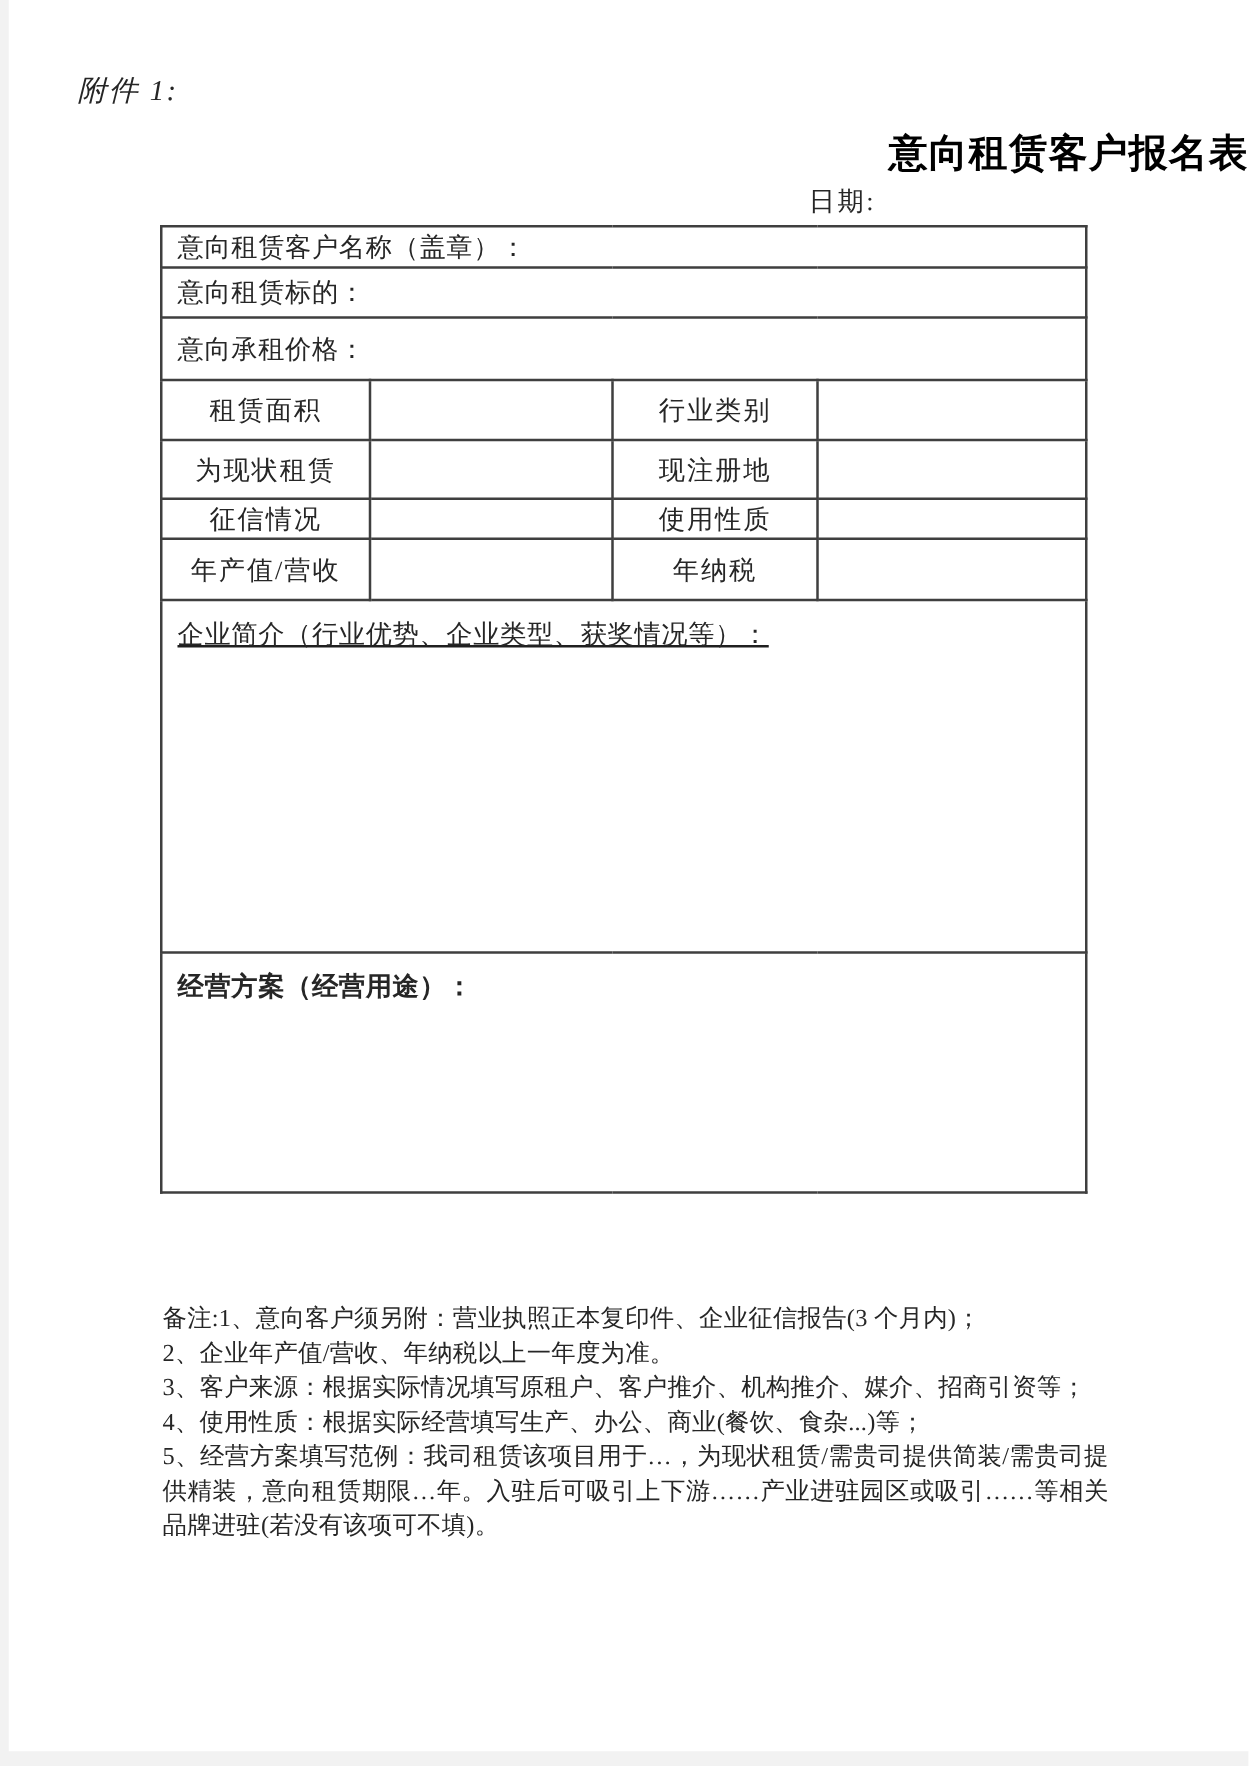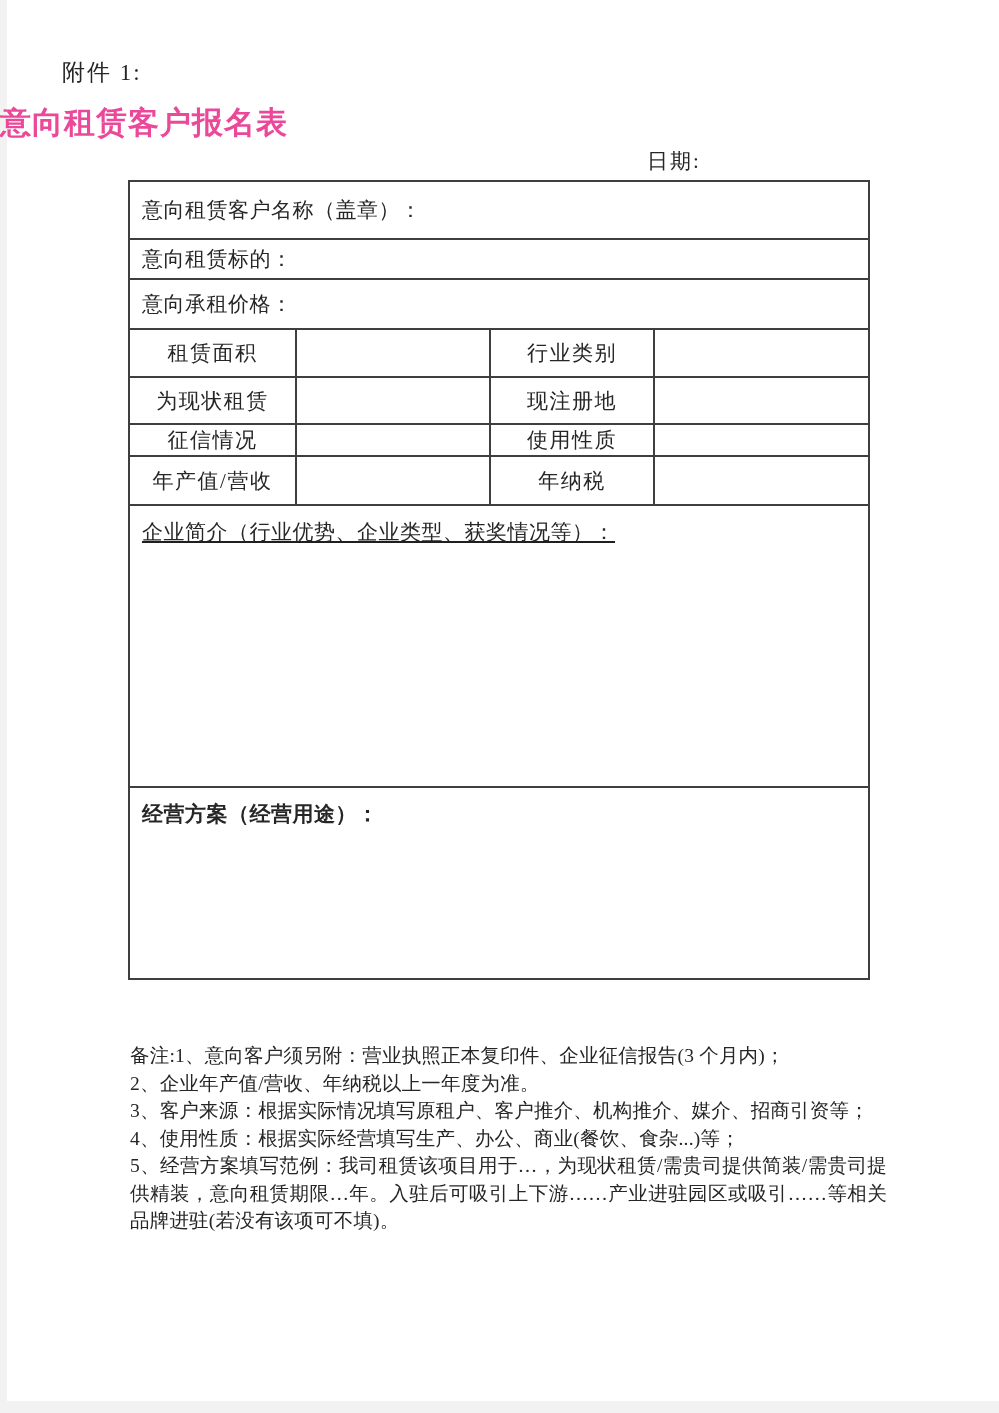--- a/index.html
+++ b/index.html
@@ -15,45 +15,45 @@
   .edge-left {
     position:absolute; left:0; top:0; width:7px; height:100%;
     background:#f2f2f2;
   }
   .edge-bottom {
     position:absolute; left:0; bottom:0; width:100%; height:12px;
     background:#f2f2f2;
   }
   .attachment {
     position:absolute; left:62px; top:57px;
-    font-size:23px; letter-spacing:2px; color:#262626;
+    font-size:23px; letter-spacing:2px; color:#262626;font-style:italic;
   }
   .title {
     position:absolute; left:0; right:0; top:102px;
-    text-align:left;
-    font-size:31px; font-weight:700; letter-spacing:1px; color:#ec4899;
+    text-align:right;
+    font-size:31px; font-weight:700; letter-spacing:1px; color:#000000;
   }
   .date-row {
     position:absolute; left:647px; top:147px;
     font-size:21px; letter-spacing:2px; color:#262626;
   }
   table.form {
     position:absolute; left:128px; top:180px;
     width:740px; border-collapse:collapse; table-layout:fixed;
   }
   table.form td {
     border:2px solid #3f3f3f;
     font-size:21px; color:#262626;
     overflow:hidden;
   }
   td.full-label { padding:0 10px 0 12px; vertical-align:middle; letter-spacing:0.5px; }
   td.grid-label { text-align:center; vertical-align:middle; font-size:20px; letter-spacing:1.5px; padding:0 6px; }
   td.grid-value { vertical-align:middle; padding:0 6px; }
   td.area-cell  { vertical-align:top; padding:12px 12px 0 12px; letter-spacing:0.5px; }
-  tr.r1 { height:58px; }
+  tr.r1 { height:33px; }
   tr.r2 { height:40px; }
   tr.r3 { height:50px;padding-left:48px; }
   tr.g1 { height:48px; }
   tr.g2 { height:47px; }
   tr.g3 { height:32px;border-radius:11px; }
   tr.g4 { height:49px; }
   tr.a1 { height:282px;text-decoration:underline; }
   tr.a2 { height:192px;font-weight:bold; }
   .notes {
     position:absolute; left:130px; top:1042px; width:757px;

